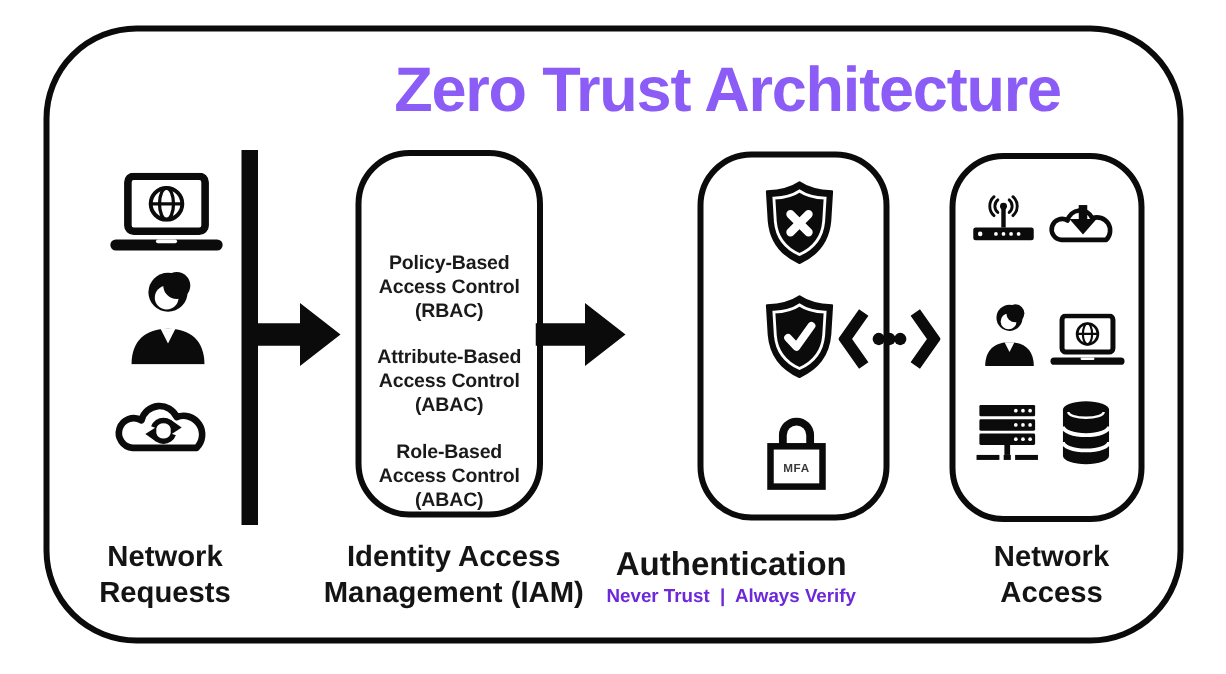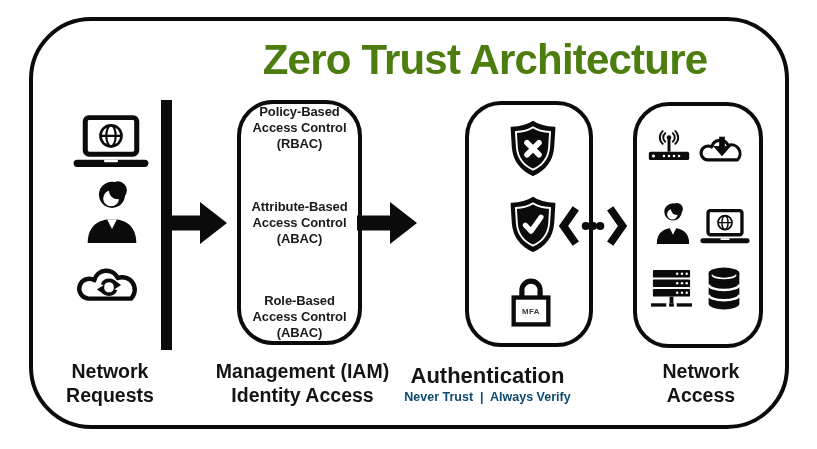--- a/index.html
+++ b/index.html
@@ -7,33 +7,33 @@
     position:relative;width:817px;height:449px;background:#ffffff;overflow:hidden;
     font-family:"Liberation Sans","DejaVu Sans",sans-serif;color:#0b0b0b;
   }
   .abs{position:absolute;}
   .outer-frame{
     position:absolute;left:29px;top:17px;width:752px;height:404px;
     border:4.5px solid #0b0b0b;border-radius:62px;background:transparent;
   }
   .title{
     position:absolute;left:160px;top:36px;width:650px;margin:0;text-align:center;
-    font-size:42px;font-weight:800;letter-spacing:-0.8px;color:#4d7c0f;
+    font-size:42px;font-weight:800;letter-spacing:-0.8px;color:#8b5cf6;
   }
   .vbar{position:absolute;left:161px;top:100px;width:11px;height:250px;background:#0b0b0b;}
   .box{
     position:absolute;border:4.5px solid #0b0b0b;border-radius:36px;background:#fff;box-sizing:border-box;
   }
-  .iam-box{left:237px;top:100px;width:125px;height:245px;display:flex;flex-direction:column;justify-content:space-between;align-items:center;gap:15px;}
+  .iam-box{left:237px;top:100px;width:125px;height:245px;display:flex;flex-direction:column;justify-content:flex-end;align-items:center;gap:15px;}
   .auth-box{left:425px;top:101px;width:128px;height:246px;margin-left:40px;}
   .net-box{left:633px;top:102px;width:130px;height:246px;}
   .iam-item{text-align:center;font-size:13px;font-weight:700;line-height:16px;color:#1a1a1a;letter-spacing:-0.1px;}
   .iam-item span{display:block;}
   .stage-label{position:absolute;text-align:center;font-weight:700;font-size:19.5px;line-height:23.5px;color:#141414;}
-  .stage-label .sub{display:block;font-size:12.5px;font-weight:700;line-height:15px;margin-top:2px;white-space:pre;color:#0c4a6e;}
+  .stage-label .sub{display:block;font-size:12.5px;font-weight:700;line-height:15px;margin-top:2px;white-space:pre;color:#6d28d9;}
   .auth-main{font-size:22px;line-height:25px;display:block;}
   svg{display:block;}
   .defs{position:absolute;width:0;height:0;overflow:hidden;}
 </style>
 </head>
 <body>
 
 <svg class="defs" aria-hidden="true">
   <defs>
     <symbol id="sym-laptop" viewBox="0 0 100 70">
@@ -208,22 +208,22 @@
     <svg class="abs" style="left:70px;top:161px;width:34px;height:43px" viewBox="0 0 66 84">
         <use href="#sym-db"></use>
       </svg>
   </div>
 
   <div class="stage-label" style="left:30px;top:360px;width:160px">
     <span style="display:block">Network</span>
     <span style="display:block">Requests</span>
   </div>
   <div class="stage-label" style="left:210px;top:360px;width:185px">
+    <span style="display:block">Identity Access</span>
     <span style="display:block">Management (IAM)</span>
-    <span style="display:block">Identity Access</span>
   </div>
   <div class="stage-label" style="left:395px;top:363px;width:185px">
     <span class="auth-main">Authentication</span>
     <span class="sub">Never Trust  |  Always Verify</span>
   </div>
   <div class="stage-label" style="left:622px;top:360px;width:158px">
     <span style="display:block">Network</span>
     <span style="display:block">Access</span>
   </div>
 

